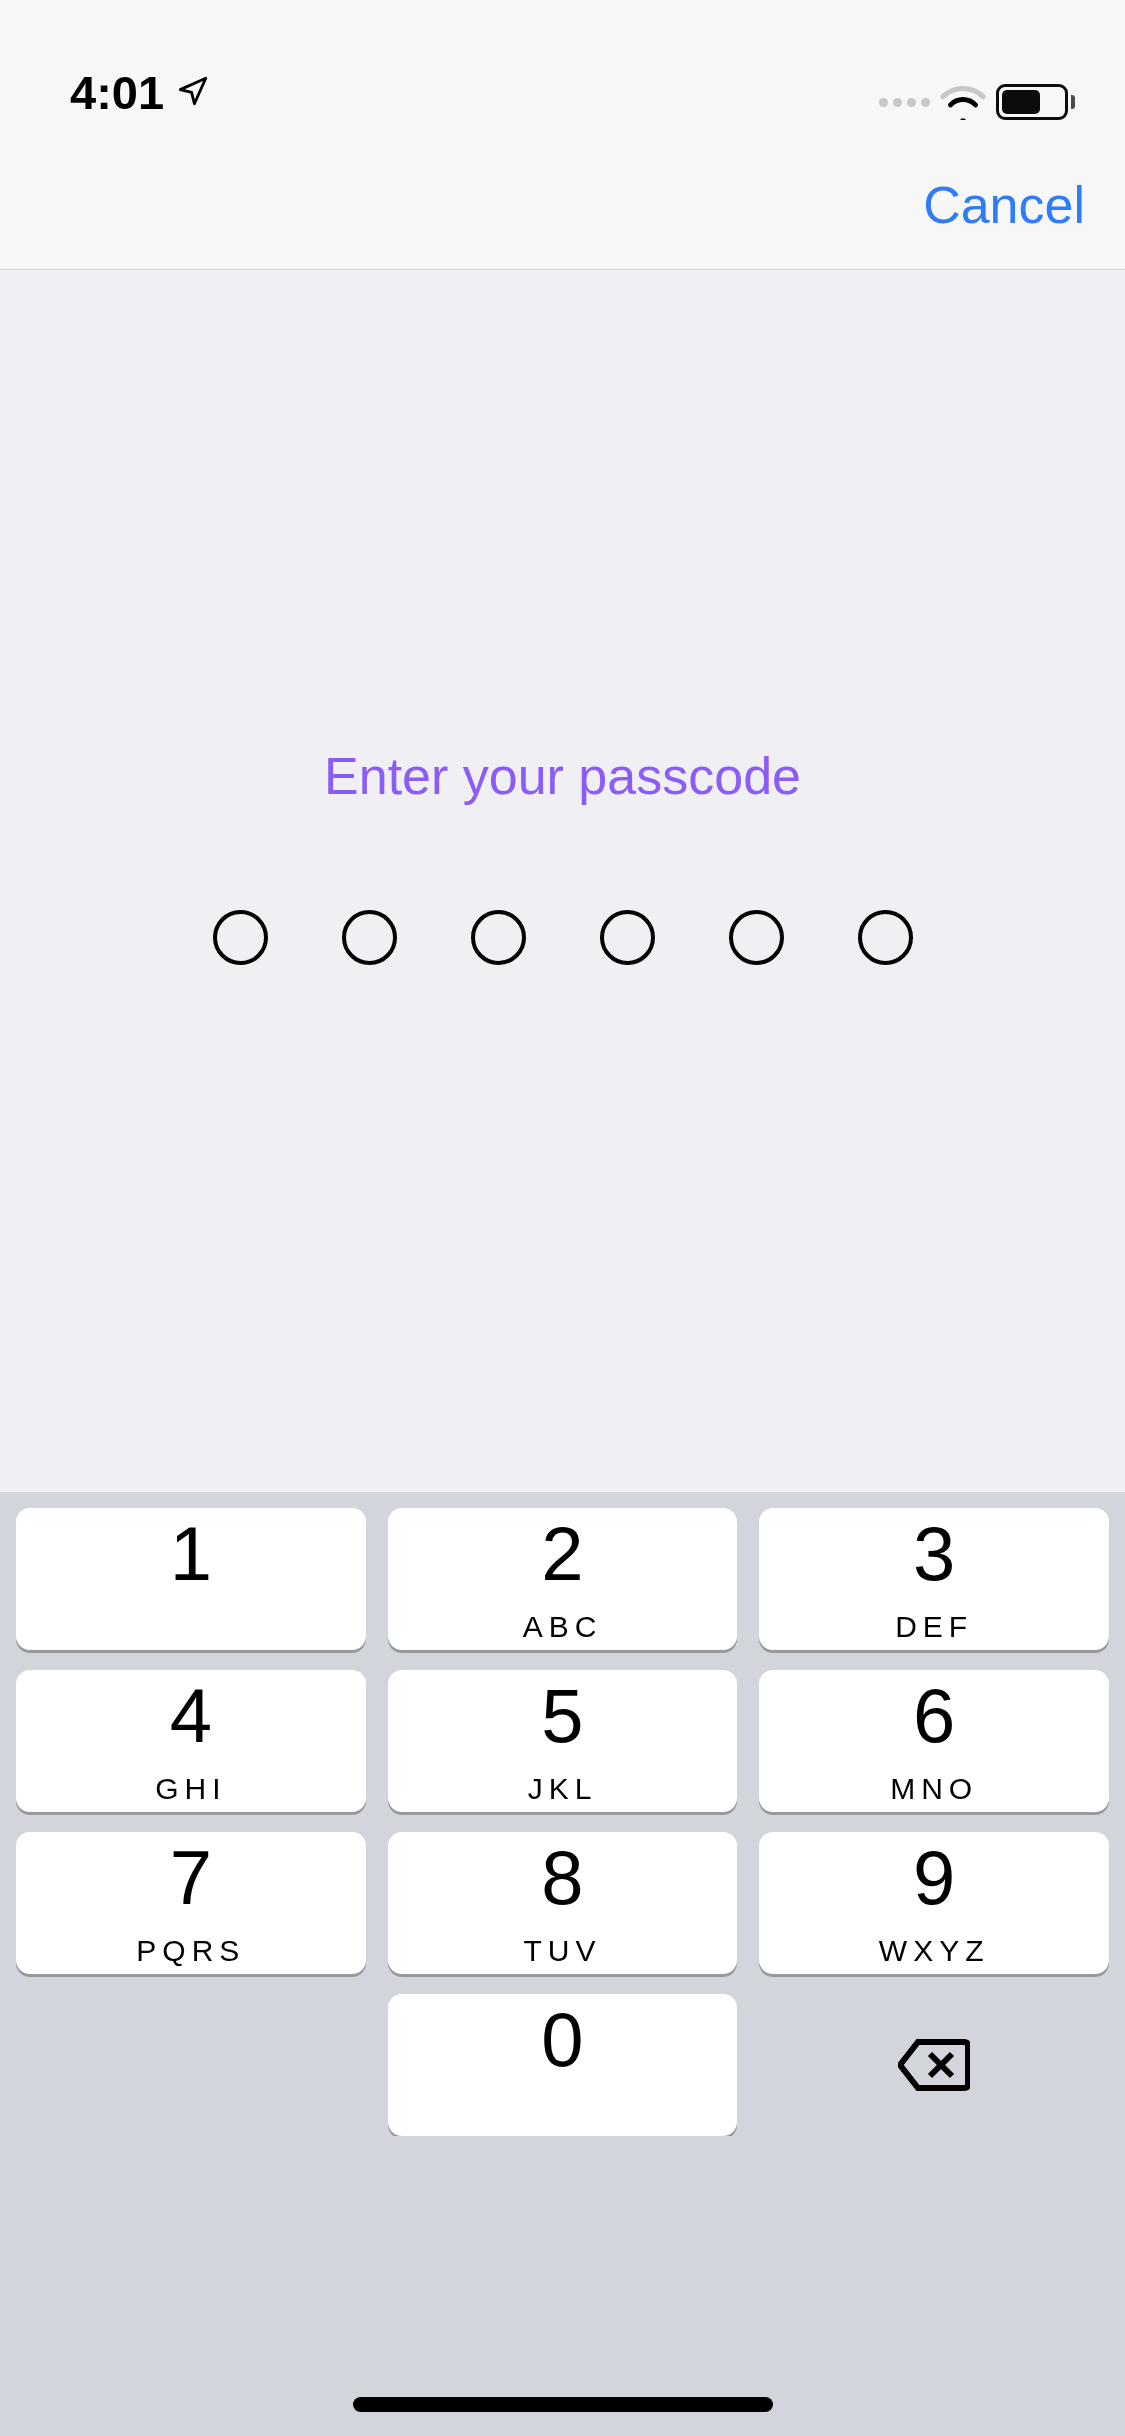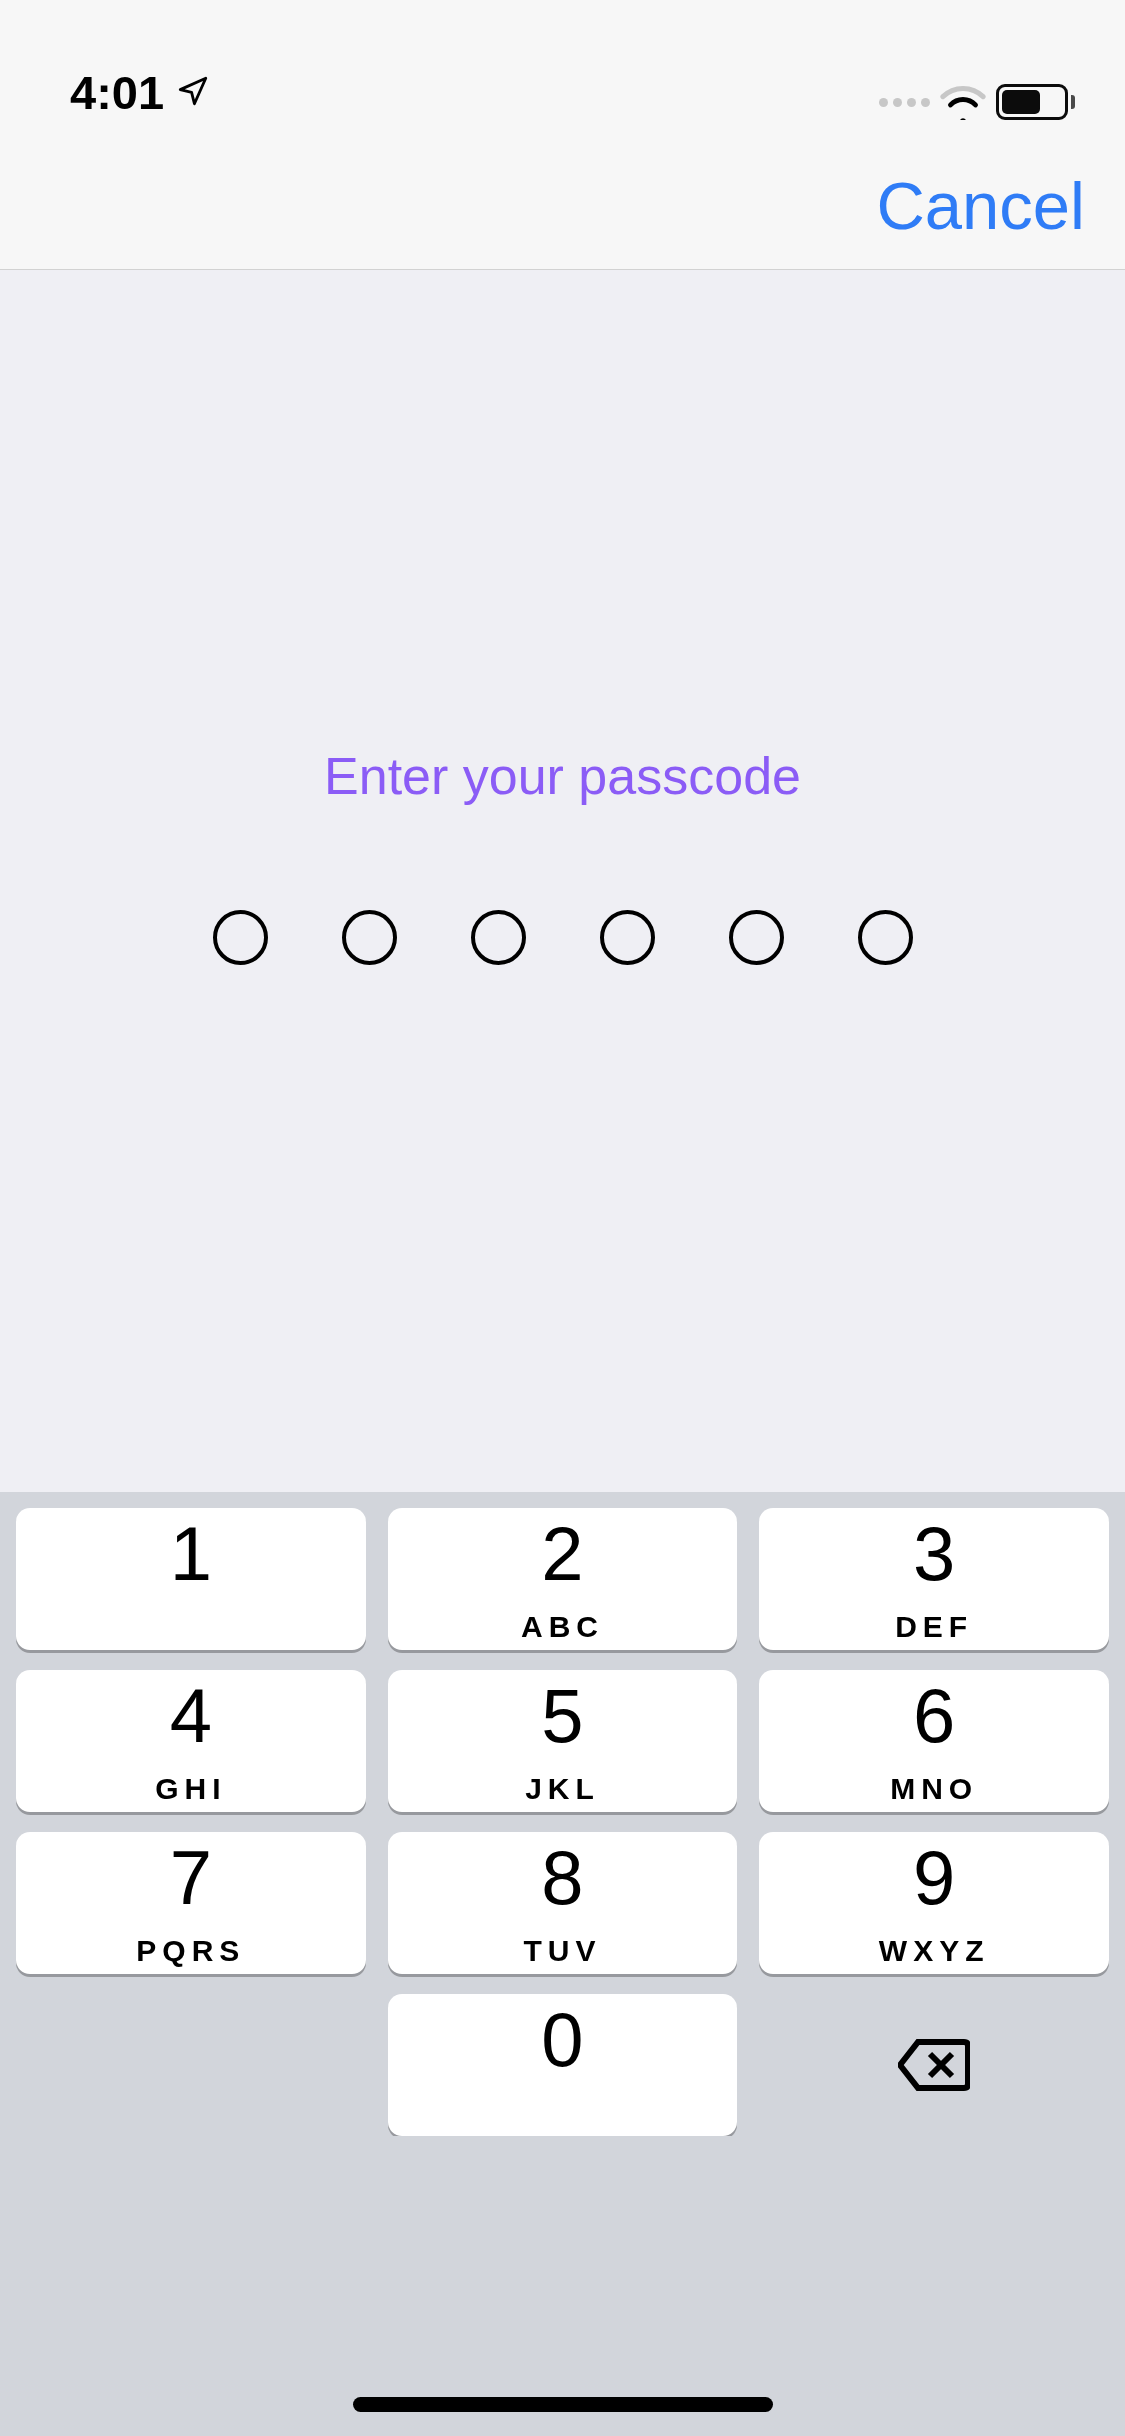--- a/index.html
+++ b/index.html
@@ -107,21 +107,21 @@
     .nav-title {
       font-size: 52px;
       font-weight: 600;
       color: #000;
     }
     .nav-cancel {
       position: absolute;
       right: 40px;
       top: 50%;
       transform: translateY(-50%);
-      font-size: 67px;
+      font-size: 52px;
       font-weight: 400;
       color: #2f7cf6;
     }
 
     
     .main-area {
       flex: 1;
       background: #efeff4;
       display: flex;
       flex-direction: column;
@@ -166,21 +166,21 @@
       cursor: pointer;
     }
     .key-digit {
       font-size: 76px;
       font-weight: 400;
       color: #000;
       line-height: 1;
     }
     .key-letters {
       font-size: 30px;
-      font-weight: 700;
+      font-weight: 400;
       letter-spacing: 6px;
       color: #000;
       margin-top: 20px;
       line-height: 1;
       height: 30px;
     }
     .key.empty {
       background: transparent;
       box-shadow: none;
       cursor: default;

